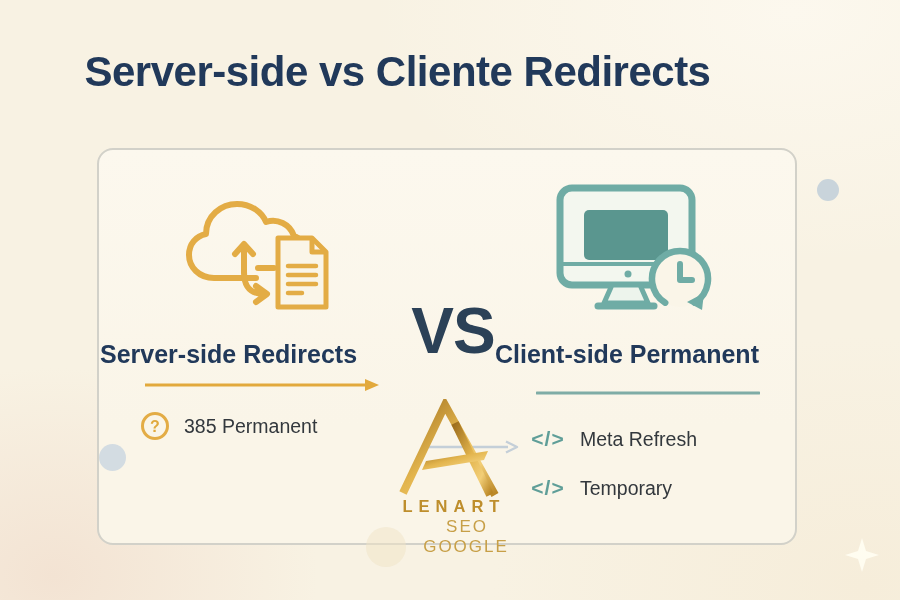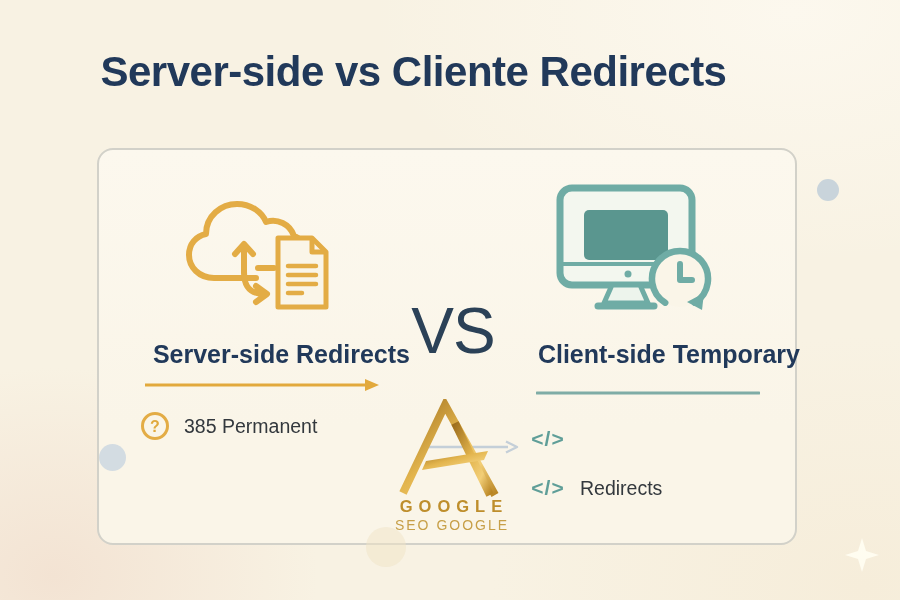--- a/index.html
+++ b/index.html
@@ -14,56 +14,55 @@
       radial-gradient(700px 420px at 88% 2%, #FCF8EE 0%, rgba(252,248,238,0) 60%),
       radial-gradient(480px 380px at 6% 96%, #F3E3D3 0%, rgba(243,227,211,0) 55%),
       radial-gradient(620px 420px at 96% 98%, #F6EDDA 0%, rgba(246,237,218,0) 60%),
       #F8F2E3;
   }
   .page-title{
     position:absolute;top:48px;left:0;width:795px;
     text-align:center;
     font-size:42px;font-weight:bold;letter-spacing:-.5px;
     color:var(--navy,#21395A);
-    margin-left:16px;
   }
   .card{
     position:absolute;left:97px;top:148px;width:700px;height:397px;
     box-sizing:border-box;
     border:2px solid var(--card-border,#D2D1C9);
     border-radius:16px;
     background:linear-gradient(180deg,#FCF8EE 0%, var(--card-background,#FAF5E8) 70%);
     z-index:1;
   }
   .abs{position:absolute;}
   .col-heading{
     font-size:25px;font-weight:bold;color:var(--navy,#21395A);
-    text-align:right;z-index:2;
+    text-align:left;z-index:2;
   }
   .vs{
     position:absolute;left:393px;top:294px;width:120px;
-    text-align:center;font-size:64px;font-weight:400;
+    text-align:center;font-size:64px;font-weight:700;
     color:#2B4157;letter-spacing:-1px;z-index:2;
   }
   .list{position:absolute;z-index:2;}
   .list-item{display:flex;align-items:center;gap:14px;margin-bottom:5px;height:30px;}
   .list-item.tall{margin-bottom:19px;}
   .list-label{font-size:19.5px;color:var(--text-dark,#33383D);}
   .code-glyph{
     font-size:21px;font-weight:bold;color:var(--accent-teal-dark,#5F9E98);
     width:36px;text-align:center;letter-spacing:1px;
   }
   .brand-name{
     position:absolute;left:383px;top:497px;width:136px;text-align:center;
     font-size:16.5px;font-weight:bold;letter-spacing:6px;text-indent:6px;
     color:var(--logo-gold,#BE8E2C);z-index:3;
   }
   .brand-tagline{
-    position:absolute;left:383px;top:517px;width:136px;text-align:center;
-    font-size:14px;letter-spacing:2px;text-indent:2px;
+    position:absolute;left:398px;top:517px;width:136px;text-align:center;
+    font-size:17px;letter-spacing:2px;text-indent:2px;
     color:#C79F47;z-index:3;
   }
   .decor-dot{position:absolute;border-radius:50%;z-index:4;}
   .dot-tr{left:817px;top:179px;width:22px;height:22px;background:#C9D4DB;}
   .dot-left{left:99px;top:444px;width:27px;height:27px;background:#D3DCE2;}
   .faint-circle{left:366px;top:527px;width:40px;height:40px;background:#EFE4C6;opacity:.5;z-index:3;}
   .sparkle{position:absolute;left:845px;top:538px;z-index:2;}
   
   .st-gold{stroke:var(--accent-gold,#E3AC45);}
   .st-teal{stroke:var(--accent-teal,#6FACA5);}
@@ -105,21 +104,21 @@
   </svg>
 
   <div class="abs col-heading" style="left:100px;top:340px;width:310px">Server-side Redirects</div>
   <svg class="abs" style="left:143px;top:377px;z-index:2" width="240" height="16" viewBox="0 0 240 16">
     <path d="M2 8 H222" stroke="#E2A93C" stroke-width="3" fill="none"></path>
     <polygon points="222,2 236,8 222,14" fill="#E2A93C"></polygon>
   </svg>
 
   <div class="vs">VS</div>
 
-  <div class="abs col-heading" style="left:495px;top:340px;width:305px">Client-side Temporary</div>
+  <div class="abs col-heading" style="left:495px;top:340px;width:305px">Client-side Permanent</div>
   <svg class="abs" style="left:536px;top:390px;z-index:2" width="224" height="6" viewBox="0 0 224 6">
     <path d="M1 3 H223" stroke="#7FACA6" stroke-width="3.2" fill="none" stroke-linecap="round"></path>
   </svg>
 
   <div class="list" style="left:140px;top:411px">
     <div class="list-item">
       <svg width="30" height="30" viewBox="0 0 30 30">
         <circle cx="15" cy="15" r="12.5" class="st-gold no-fill" stroke-width="3"></circle>
         <text x="15" y="21" text-anchor="middle" font-size="16" font-weight="bold" fill="#E0A93E">?</text>
       </svg>
@@ -137,30 +136,31 @@
         <stop offset="0" stop-color="#9E6F1E"></stop>
         <stop offset="0.45" stop-color="#E3B54E"></stop>
         <stop offset="0.75" stop-color="#F2CE77"></stop>
         <stop offset="1" stop-color="#B98524"></stop>
       </linearGradient>
     </defs>
     <path d="M5 94 L47 6 L97 96" stroke="url(#goldgrad)" stroke-width="8" fill="none" stroke-linejoin="miter"></path>
     <path d="M57 24 L92 96" stroke="url(#goldgrad)" stroke-width="8" fill="none"></path>
     <polygon points="28,62 90,52 86,61 24,71" fill="url(#goldgrad)"></polygon>
   </svg>
-  <div class="brand-name">GOOGLE</div>
+  <div class="brand-name">LENART</div>
   <div class="brand-tagline">SEO GOOGLE</div>
 
   <div class="list" style="left:530px;top:424px">
     <div class="list-item tall">
       <span class="code-glyph">&lt;/&gt;</span>
+      <span class="list-label">Meta Refresh</span>
     </div>
     <div class="list-item">
       <span class="code-glyph">&lt;/&gt;</span>
-      <span class="list-label">Redirects</span>
+      <span class="list-label">Temporary</span>
     </div>
   </div>
 
   <div class="decor-dot dot-tr"></div>
   <div class="decor-dot dot-left"></div>
   <div class="decor-dot faint-circle"></div>
   <svg class="sparkle" width="34" height="34" viewBox="0 0 34 34">
     <polygon points="17,0 21,13 34,17 21,21 17,34 13,21 0,17 13,13" fill="#FFFDF1" opacity="0.95"></polygon>
   </svg>
 

